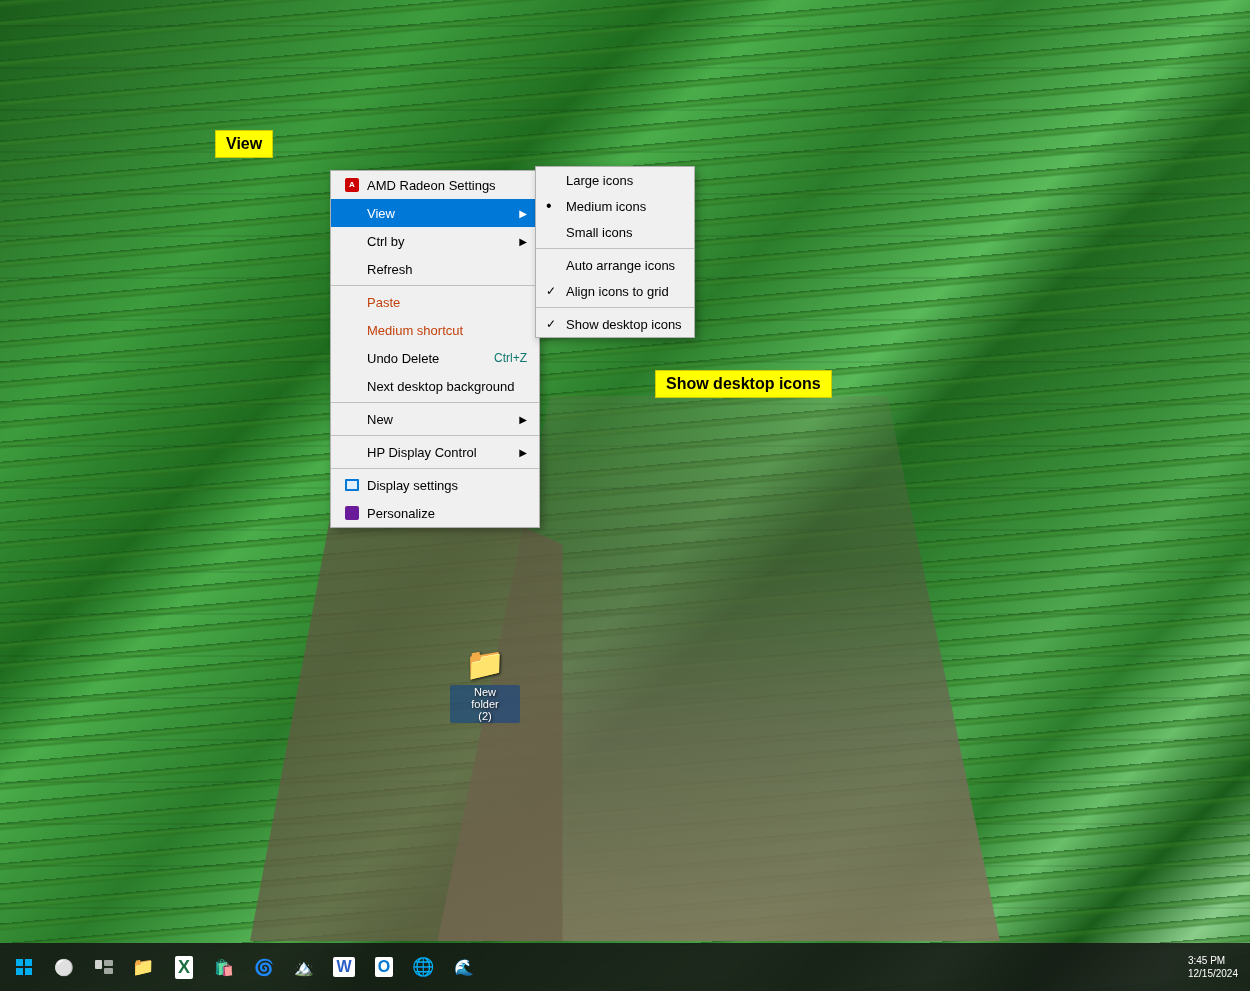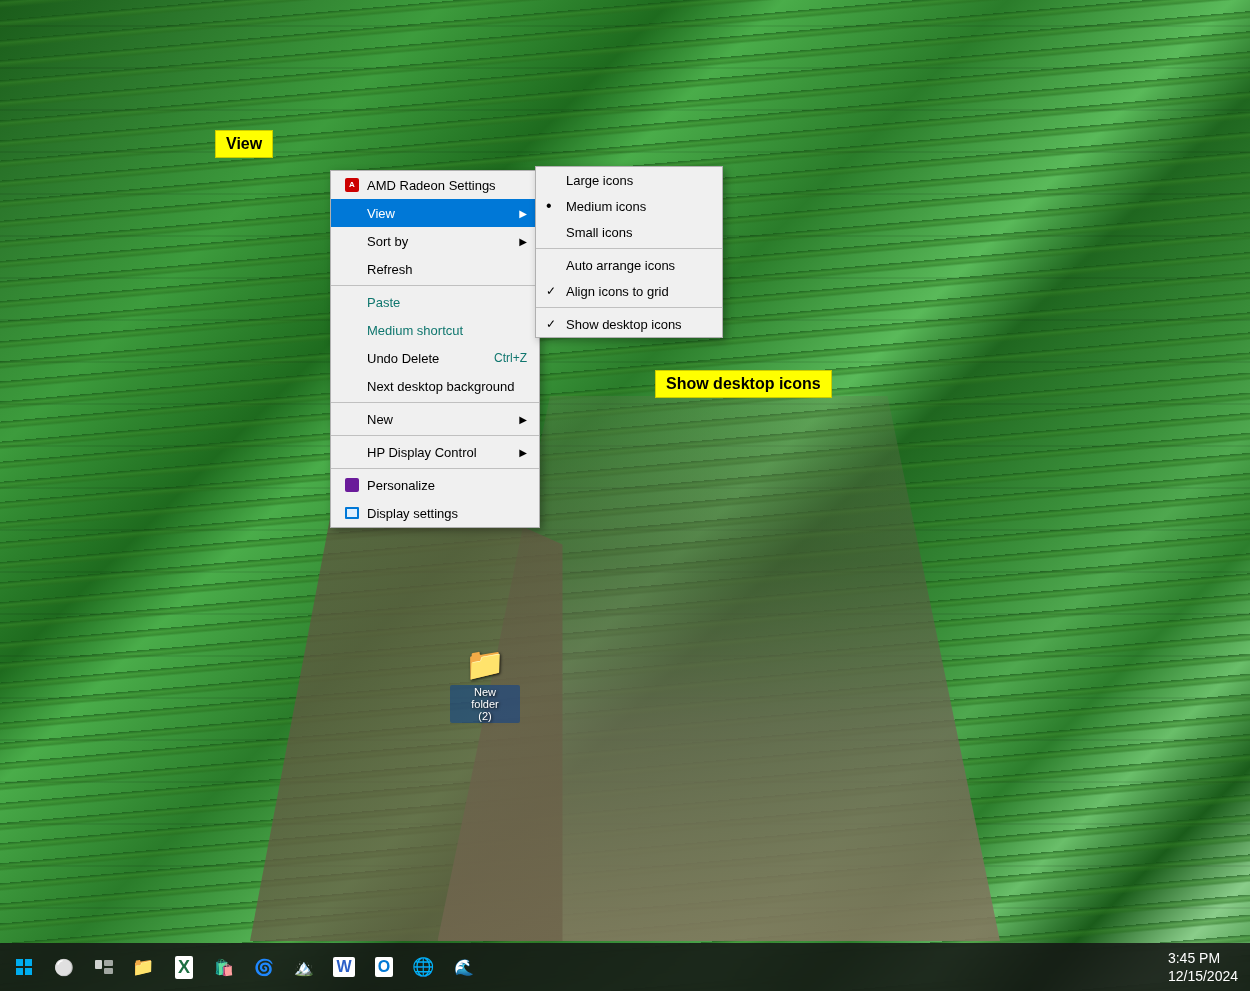--- a/index.html
+++ b/index.html
@@ -145,21 +145,21 @@
       align-items: center;
       padding: 5px 12px;
       cursor: pointer;
       white-space: nowrap;
       position: relative;
       color: #000;
       min-height: 26px;
     }
 
     .menu-item.disabled {
-      color: #0f766e;
+      color: #c2410c;
       cursor: default;
       text-align: center;
     }
 
     .menu-item .arrow {
       margin-left: auto;
       font-size: 10px;
     }
 
     .menu-item .shortcut {
@@ -182,21 +182,21 @@
       align-items: center;
       justify-content: center;
       font-size: 14px;
     }
 
     
     .submenu-view {
       position: absolute;
       top: 166px;
       left: 535px;
-      width: 188px;
+      width: 160px;
       background: #f0f0f0;
       border: 1px solid #b0b0b0;
       box-shadow: 3px 3px 8px rgba(0,0,0,0.3);
       z-index: 501;
       font-size: 13px;
     }
 
     .submenu-item {
       display: flex;
       align-items: center;
@@ -336,21 +336,21 @@
   </div>
 
   <div class="menu-item highlighted-item">
     <span class="menu-item-icon"></span>
     <span>View</span>
     <span class="arrow">▶</span>
   </div>
 
   <div class="menu-item">
     <span class="menu-item-icon"></span>
-    <span>Sort by</span>
+    <span>Ctrl by</span>
     <span class="arrow">▶</span>
   </div>
 
   <div class="menu-item">
     <span class="menu-item-icon"></span>
     <span>Refresh</span>
   </div>
 
   <div class="menu-separator"></div>
 
@@ -386,33 +386,33 @@
 
   <div class="menu-separator"></div>
 
   <div class="menu-item">
     <span class="menu-item-icon"></span>
     <span>HP Display Control</span>
     <span class="arrow">▶</span>
   </div>
 
   <div class="menu-separator"></div>
+
+  <div class="menu-item">
+    <span class="menu-item-icon">
+      <span style="display:inline-block;width:14px;height:12px;border:2px solid #0078d7;background:#e0f0ff;border-radius:1px;"></span>
+    </span>
+    <span>Display settings</span>
+  </div>
 
   <div class="menu-item">
     <span class="menu-item-icon">
       <span style="display:inline-block;width:14px;height:14px;background:#6a1b9a;border-radius:2px;"></span>
     </span>
     <span>Personalize</span>
-  </div>
-
-  <div class="menu-item">
-    <span class="menu-item-icon">
-      <span style="display:inline-block;width:14px;height:12px;border:2px solid #0078d7;background:#e0f0ff;border-radius:1px;"></span>
-    </span>
-    <span>Display settings</span>
   </div>
 
 </div>
 
 <div class="submenu-view">
 
   <div class="submenu-item">
     <span>Large icons</span>
   </div>
 
@@ -498,17 +498,17 @@
 
   <div class="taskbar-icon">
     <span style="font-size:18px;">🌐</span>
   </div>
 
   <div class="taskbar-icon">
     <span style="font-size:16px; color:#0078d4;">🌊</span>
   </div>
 
   <div class="taskbar-right">
-    <span style="font-size:14px; line-height:1.3;">
+    <span style="font-size:10px; line-height:1.3;">
       3:45 PM<br>12/15/2024
     </span>
   </div>
 </div>
 
 </body></html>

